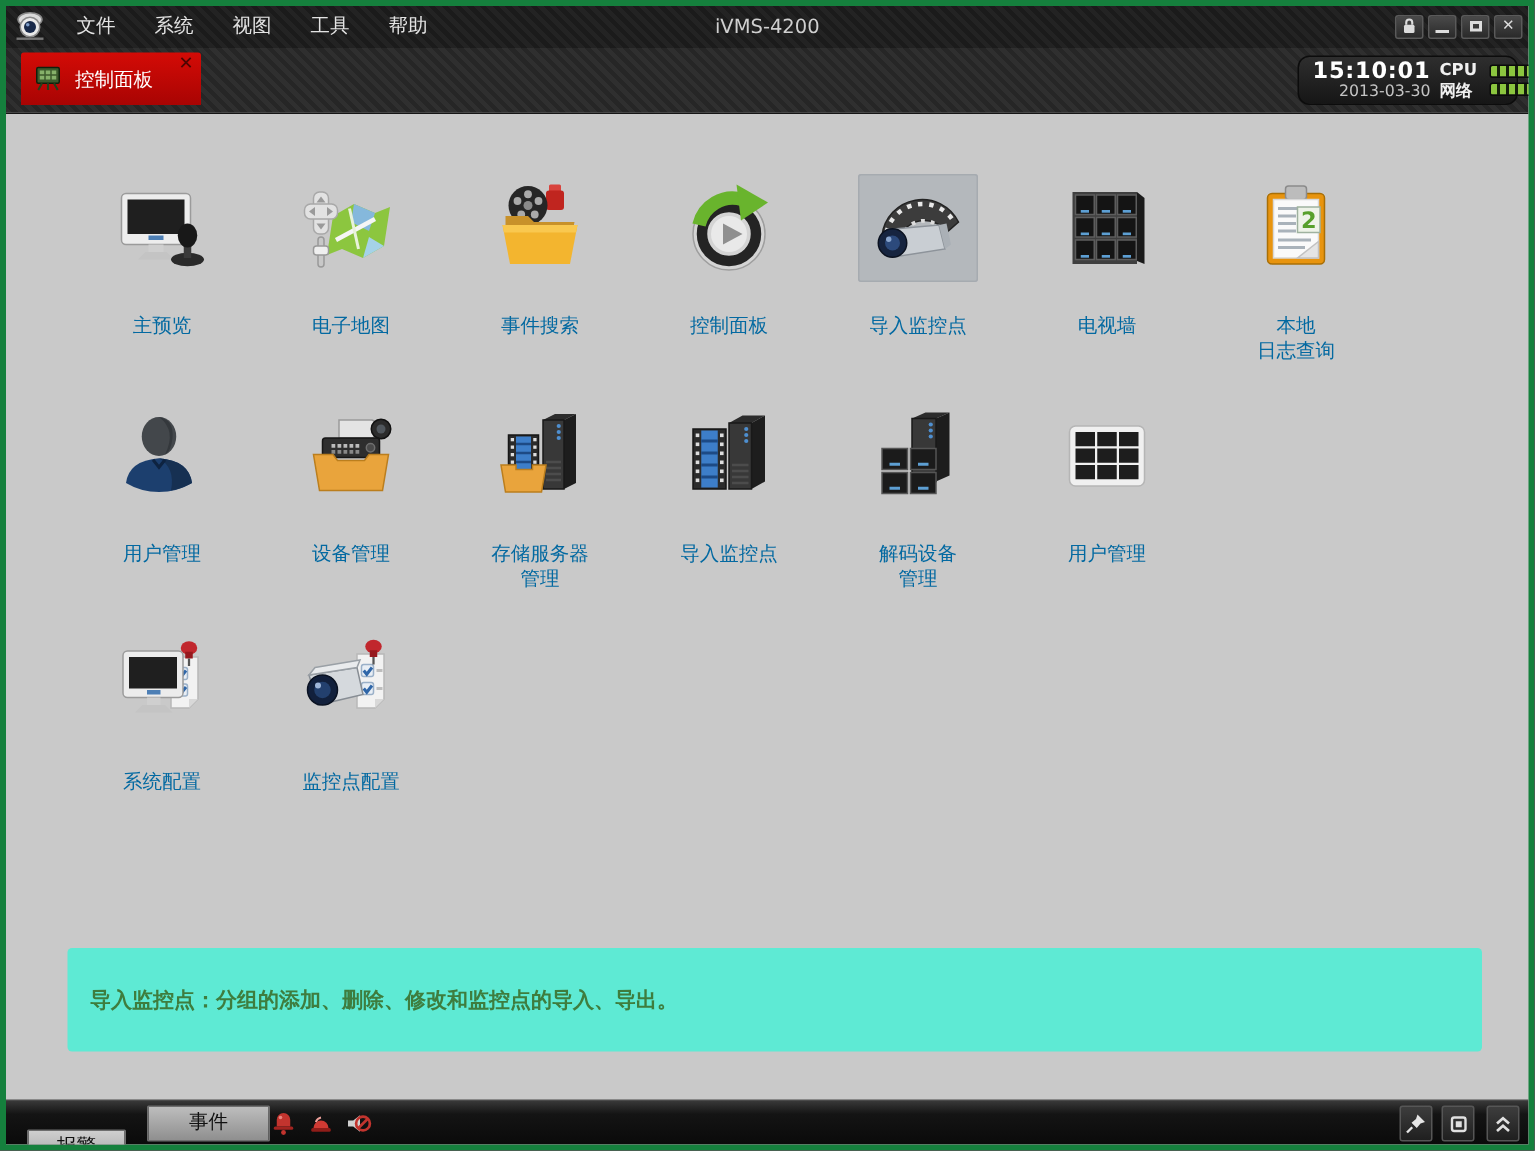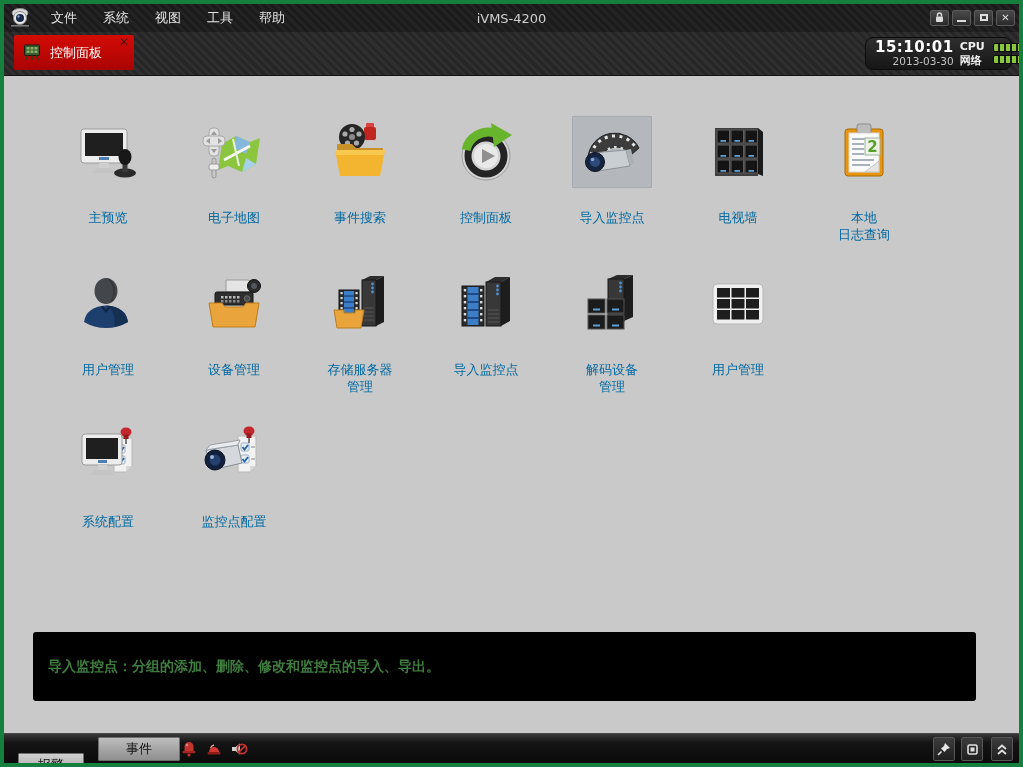--- a/index.html
+++ b/index.html
@@ -44,22 +44,22 @@
   
   .main { position:absolute; top:72px; left:1px; right:1px; bottom:30px; background:#c9c9c9; }
   .grid { padding:40px 0 0 40px; }
   .grid-row { display:flex; margin-bottom:25px; }
   .cell { width:126px; text-align:center; cursor:pointer; }
   .icon-box { width:80px; height:72px; margin:0 auto; display:flex; align-items:center; justify-content:center; border-radius:2px; }
   .icon-box.selected { background:#b4b8bc; box-shadow:inset 0 0 0 1px #a6abb0; }
   .cell-label { margin-top:21px; font-size:13px; color:#0369a1; line-height:17px; white-space:pre-line; }
 
   
-  .desc-panel { position:absolute; left:28px; top:556px; width:943px; height:69px;
-    background:#000000; border-radius:3px; }
+  .desc-panel { position:absolute; left:40px; top:556px; width:943px; height:69px;
+    background:#5eead4; border-radius:3px; }
   .desc-text { padding:26px 0 0 15px; font-size:14px; font-weight:bold; color:#3e7d3e; }
 
   
   .statusbar { position:absolute; left:0; right:0; bottom:0; height:30px;
     background:linear-gradient(#383838,#141414 30%,#0a0a0a); border-top:1px solid #4a4a4a; }
   .sb-tab { position:absolute; top:3px; height:24px; border:1px solid #6e6e6e; border-radius:1px;
     color:#111; font-size:13px; text-align:center; line-height:22px; cursor:default; }
   .sb-tab.alarm { left:14px; width:66px; background:linear-gradient(#cfcfcf,#a0a0a0);margin-top:16px; }
   .sb-tab.event { left:94px; width:82px; background:linear-gradient(#bdbdbd,#8f8f8f); }
   .sb-ico { position:absolute; top:6px; width:18px; height:18px; cursor:pointer; }

